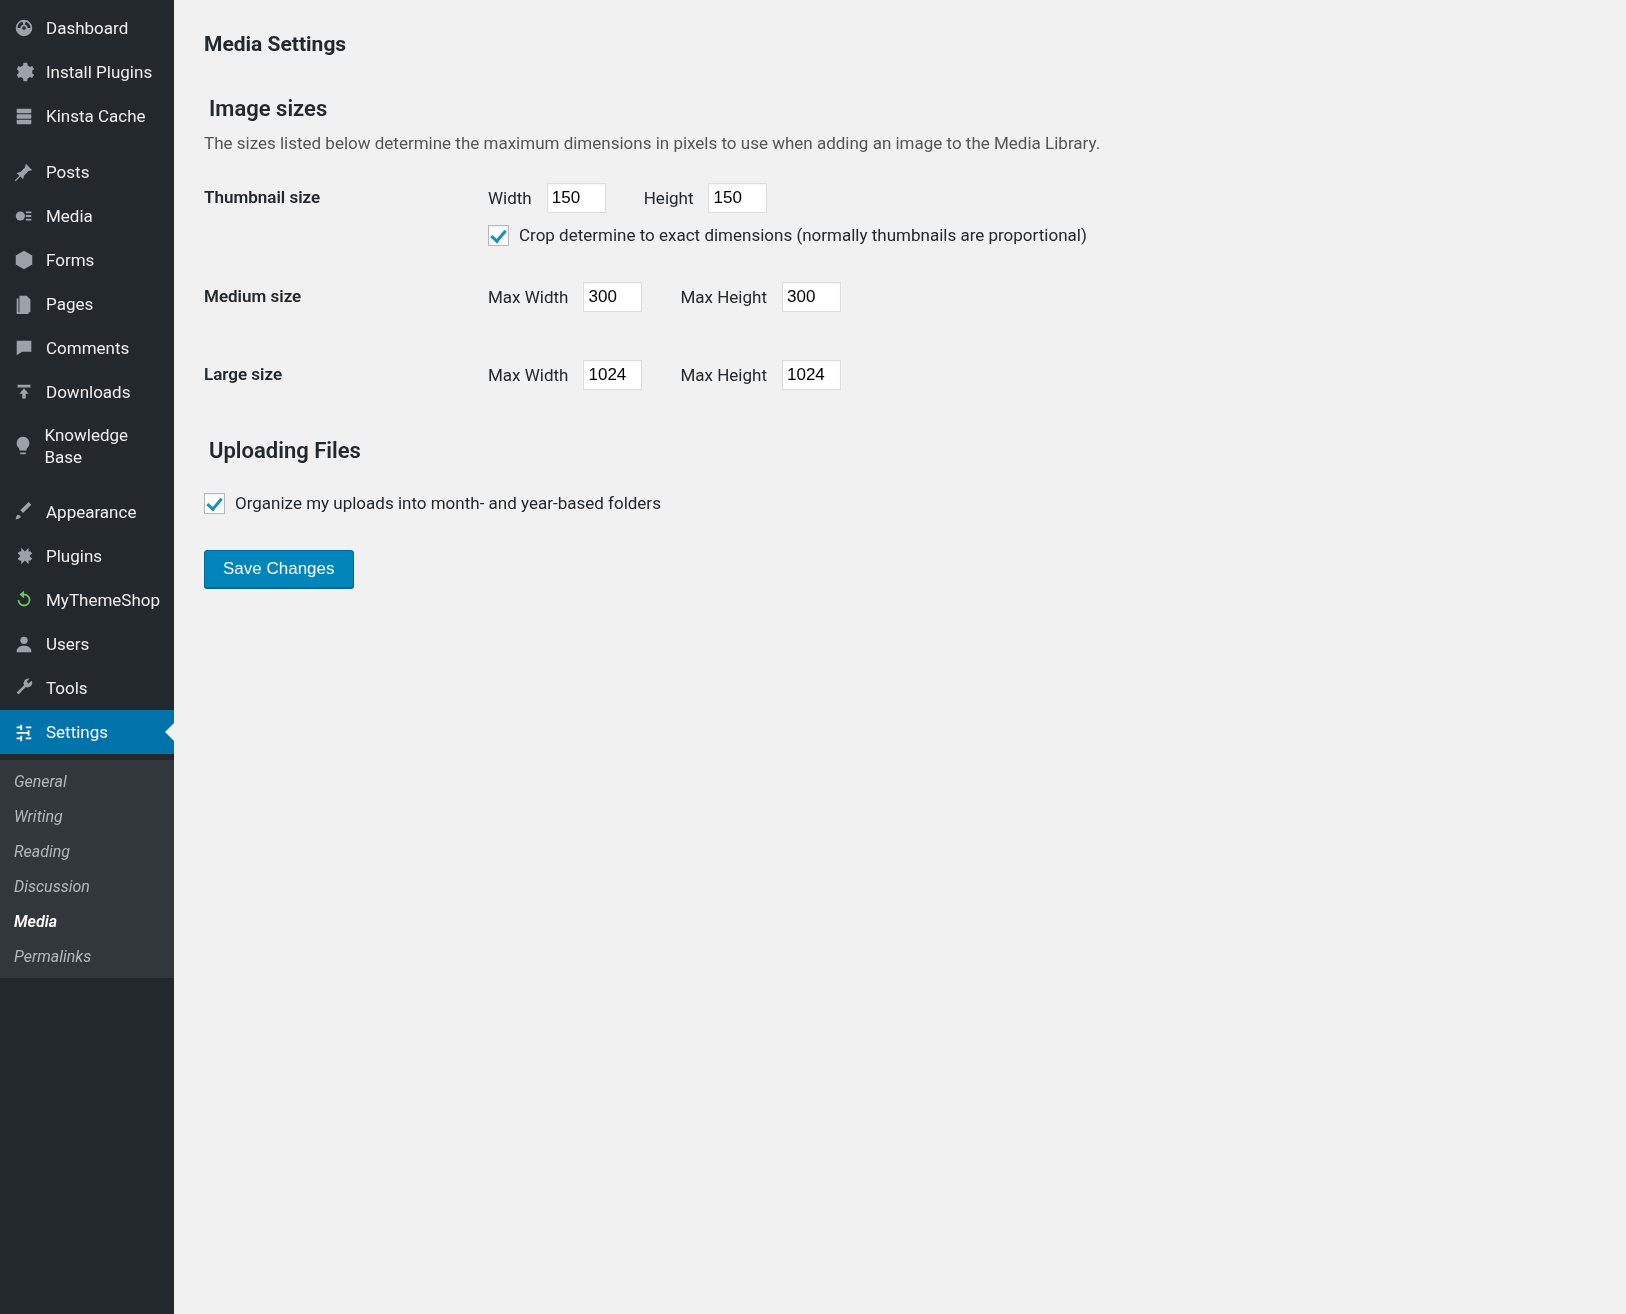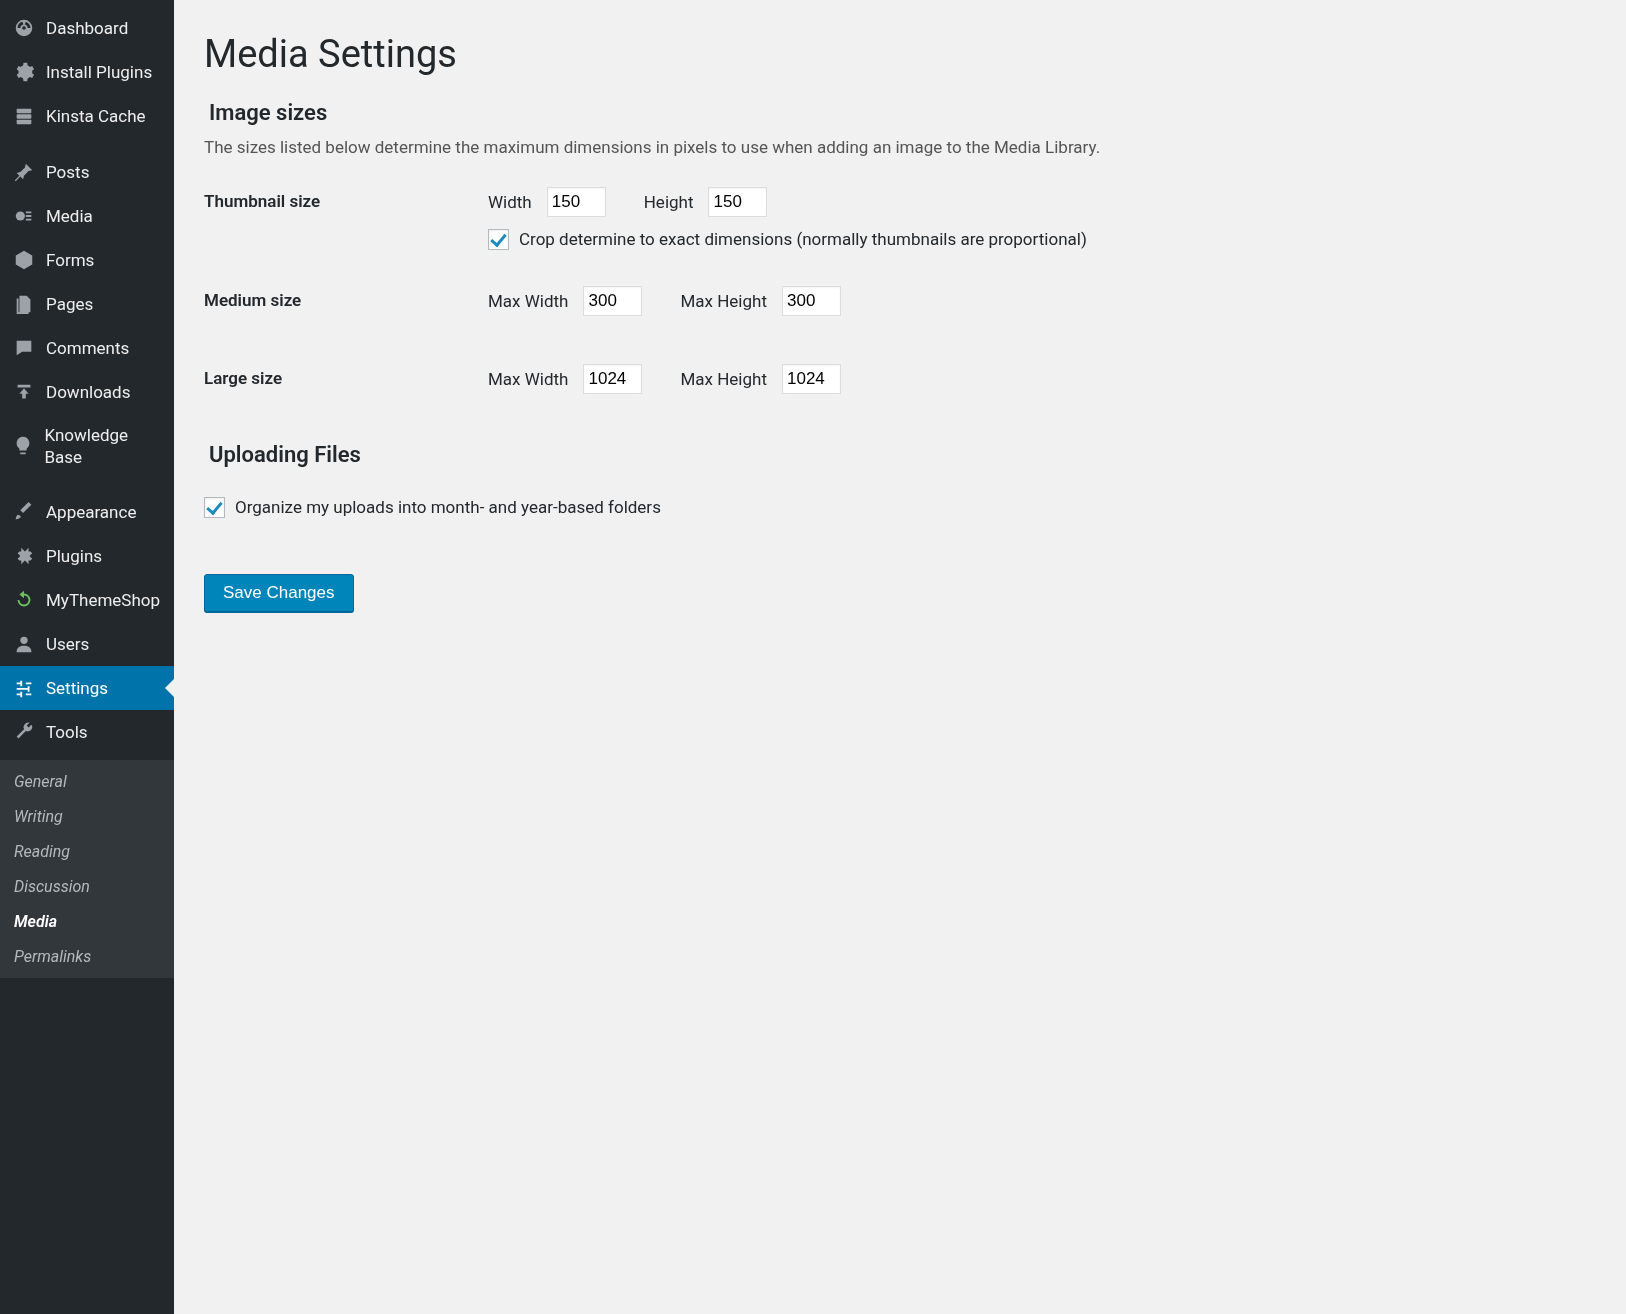--- a/index.html
+++ b/index.html
@@ -64,24 +64,24 @@
   color: #b4b9be;
   cursor: pointer;
   font-size: 16px;
 }
 .submenu-item.current { color: #fff; font-weight: 600; }
 .content {
   flex: 1;
   padding: 20px 30px 40px 30px;
 }
 .page-title {
-  font-size: 38px;
-  font-weight: 400;
+  font-size: 21px;
+  font-weight: 700;
   color: #23282d;
-  margin: 12px 0 24px 0;
+  margin: 12px 0 40px 0;
 }
 h2.section { font-size: 22px; font-weight: 600; color: #23282d; margin: 18px 0 10px 5px; }
 p.desc { font-size: 17px; color: #555; margin: 6px 0 26px 0; line-height: 1.5; }
 .form-row { display: flex; align-items: flex-start; margin-bottom: 36px; }
 .row-label { width: 284px; font-weight: 600; color: #23282d; font-size: 17px; padding-top: 4px; }
 .row-fields { flex: 1; font-size: 17px; color: #23282d; }
 .field-line { display: flex; align-items: center; flex-wrap: wrap; gap: 13px; margin-bottom: 12px; }
 .field-line label.inline { margin-right: 2px; }
 input[type="text"].num {
   width: 59px;
@@ -112,21 +112,21 @@
 }
 .save-btn {
   background: #0085ba;
   border: 1px solid #006799;
   color: #fff;
   font-size: 17px;
   padding: 8px 18px;
   border-radius: 3px;
   cursor: pointer;
   box-shadow: 0 1px 0 #006799;
-  margin-top: 24px;
+  margin-top: 4px;
 }
 svg { width: 22px; height: 22px; }
 </style>
 </head>
 <body>
 
 <nav class="sidebar">
   <div class="sidebar-group">
     <div class="sidebar-item">
       <span class="icon">
@@ -243,35 +243,35 @@
     </div>
     <div class="sidebar-item">
       <span class="icon">
           <svg viewBox="0 0 24 24" fill="currentColor">
             <circle cx="12" cy="8" r="4"></circle>
             <path d="M4 20c0-4 4-6 8-6s8 2 8 6v1H4z"></path>
           </svg>
         </span>
       <span>Users</span>
     </div>
+    <div class="sidebar-item">
+      <span class="icon">
+          <svg viewBox="0 0 24 24" fill="currentColor">
+            <path d="M21 6a5 5 0 01-7 4.9L6 19l-2-2 8.1-8A5 5 0 0118 2l-3 3 2 2 3-3c.6.6 1 1.3 1 2z"></path>
+          </svg>
+        </span>
+      <span>Tools</span>
+    </div>
     <div class="sidebar-item active">
       <span class="icon">
           <svg viewBox="0 0 24 24" fill="currentColor">
             <path d="M4 6h4V4h2v6H8V8H4zm10 0h6v2h-6zm-10 6h10v2H4zm12-2h2v6h-2v-2h-2v-2h2zm-12 8h4v-2h2v6H8v-2H4zm10 0h6v2h-6z"></path>
           </svg>
         </span>
       <span>Settings</span>
-    </div>
-    <div class="sidebar-item">
-      <span class="icon">
-          <svg viewBox="0 0 24 24" fill="currentColor">
-            <path d="M21 6a5 5 0 01-7 4.9L6 19l-2-2 8.1-8A5 5 0 0118 2l-3 3 2 2 3-3c.6.6 1 1.3 1 2z"></path>
-          </svg>
-        </span>
-      <span>Tools</span>
     </div>
   </div>
 
   <div class="submenu">
     <div class="submenu-item">General</div>
     <div class="submenu-item">Writing</div>
     <div class="submenu-item">Reading</div>
     <div class="submenu-item">Discussion</div>
     <div class="submenu-item current">Media</div>
     <div class="submenu-item">Permalinks</div>

